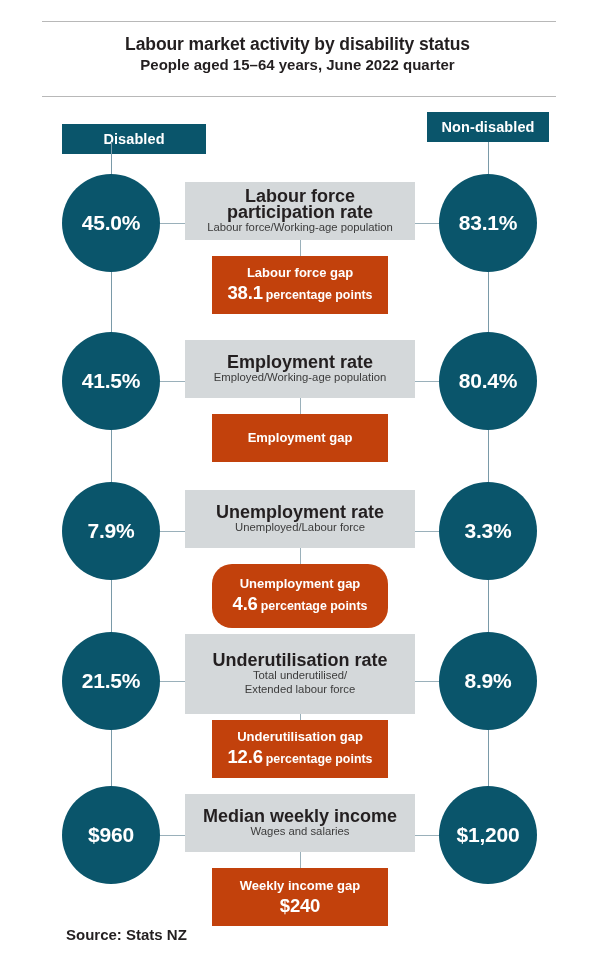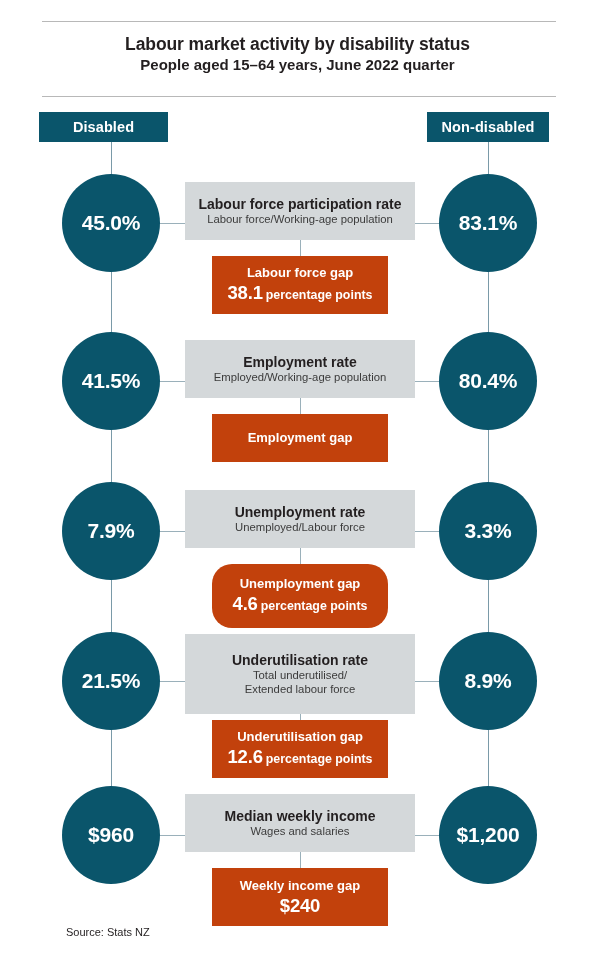--- a/index.html
+++ b/index.html
@@ -55,21 +55,21 @@
     height: 30px;
     background: #0a556b;
     color: #ffffff;
     font-size: 14.5px;
     font-weight: bold;
     display: flex;
     align-items: center;
     justify-content: center;
     letter-spacing: 0.1px;
   }
-  .col-tab.left  { left: 39px;  width: 129px; }
+  .col-tab.left  { left: 62px;  width: 144px; margin-top: 12px; }
   .col-tab.right { left: 427px; width: 122px; }
 
   
   .spine {
     position: absolute;
     width: 1px;
     background: #7a9aa8;
     top: 142px;
     height: 740px;
   }
@@ -117,25 +117,25 @@
     background: #d4d8da;
     display: flex;
     flex-direction: column;
     align-items: center;
     justify-content: center;
     z-index: 2;
     box-sizing: border-box;
     padding: 4px 6px;
   }
   .rate-title {
-    font-size: 14px;
+    font-size: 18px;
     font-weight: bold;
     color: #231f20;
     line-height: 16px;
-    text-align: right;
+    text-align: center;
   }
   .rate-desc {
     font-size: 11.3px;
     color: #3b3b3b;
     line-height: 14px;
     text-align: center;
   }
 
   .drop {
     position: absolute;
@@ -175,22 +175,22 @@
   .gap-unit {
     font-size: 12.4px;
     font-weight: bold;
     margin-left: 3px;
   }
 
   .source {
     position: absolute;
     left: 66px;
     top: 926px;
-    font-size: 11px;
-    font-weight: normal;
+    font-size: 15px;
+    font-weight: bold;
     color: #231f20;
   }
 </style>
 </head>
 <body>
 
 <div class="rule top"></div>
 
 <div class="title-block">
   <span class="title-main">Labour market activity by disability status</span>

